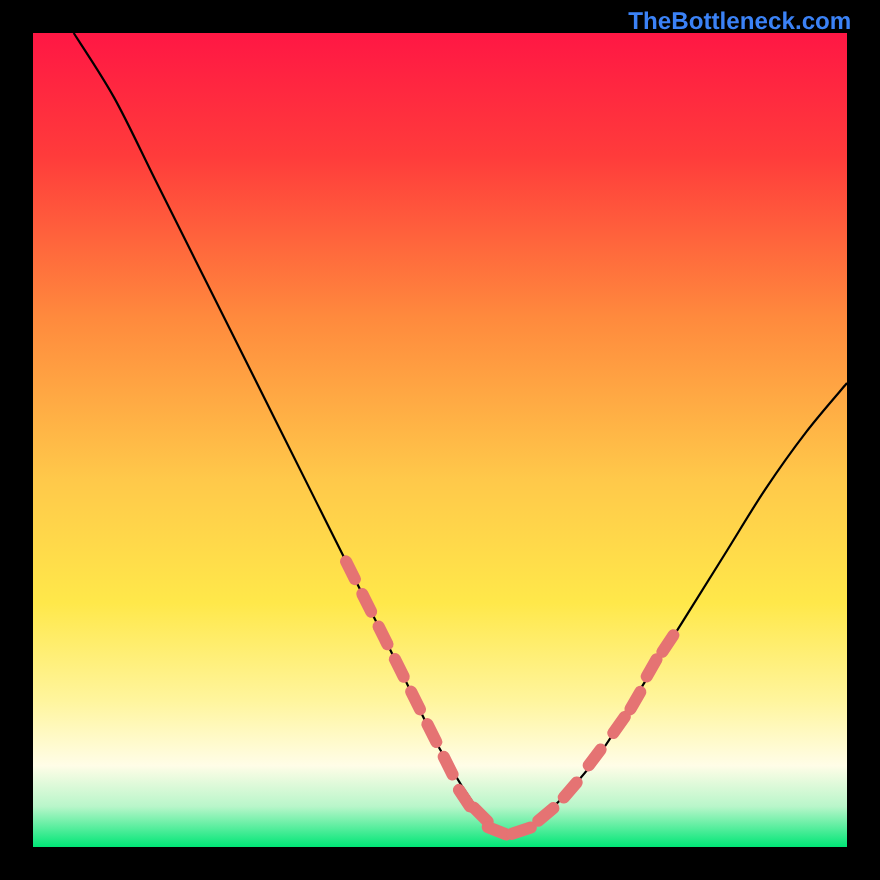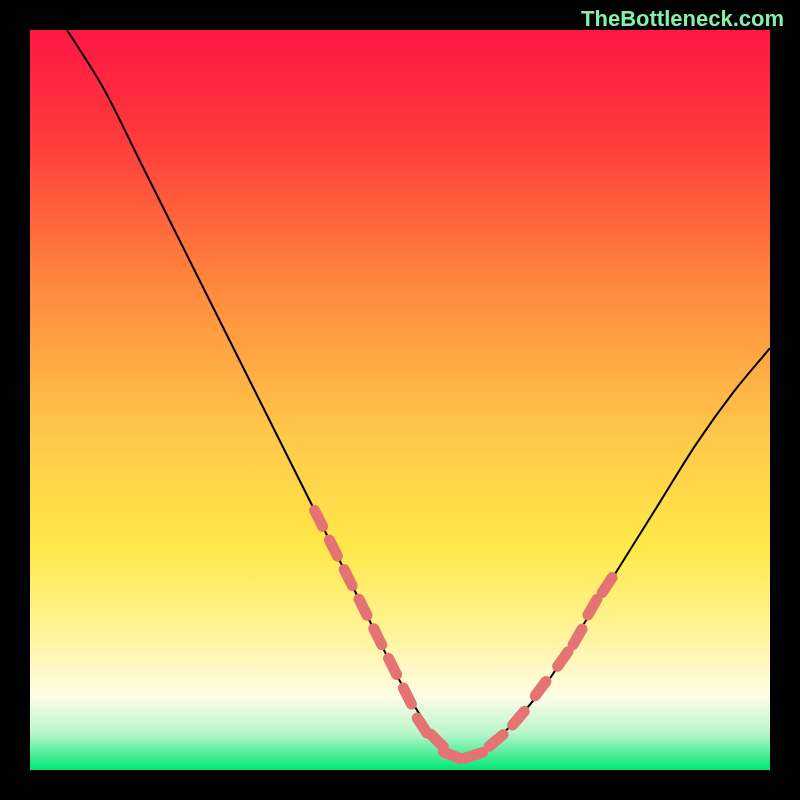--- a/index.html
+++ b/index.html
@@ -1,17 +1,17 @@
 <!DOCTYPE html>
 <html><head>
 <meta charset="utf-8">
 <style>
   * { margin: 0; padding: 0; box-sizing: border-box; }
   body { width: 800px; height: 800px; background: #000; position: relative; font-family: Arial, sans-serif; }
-  .watermark { position: absolute; top: 6px; right: 16px; color: #86efac; font-size: 22px; font-weight: bold; z-index: 10; }
+  .watermark { position: absolute; top: 6px; right: 26px; color: #3b82f6; font-size: 22px; font-weight: bold; z-index: 10; }
   .chart-area { position: absolute; top: 30px; left: 30px; width: 740px; height: 740px; }
   .gradient-bg { position: absolute; top: 0; left: 0; width: 100%; height: 100%; }
   .curve-layer { position: absolute; top: 0; left: 0; width: 100%; height: 100%; }
 </style>
 </head>
 <body>
 
 <div class="watermark">TheBottleneck.com</div>
 
 <div class="chart-area">

